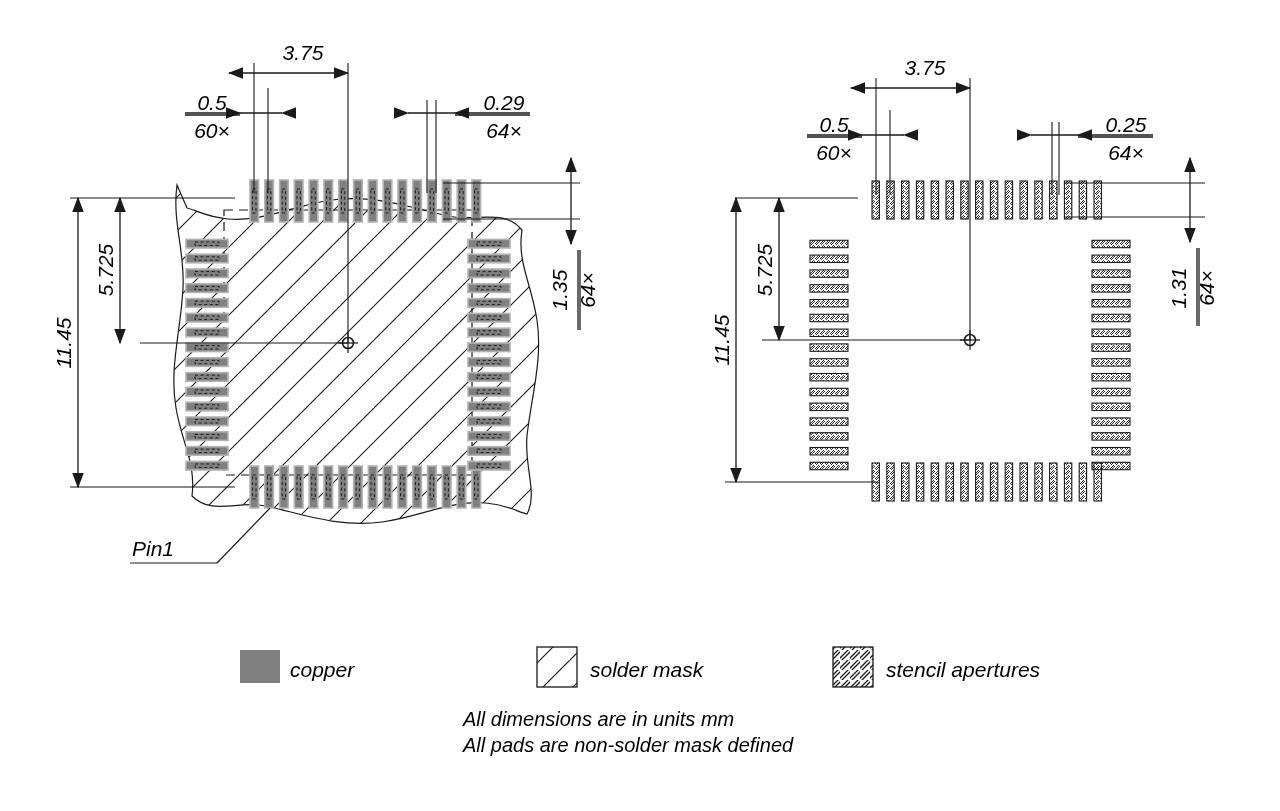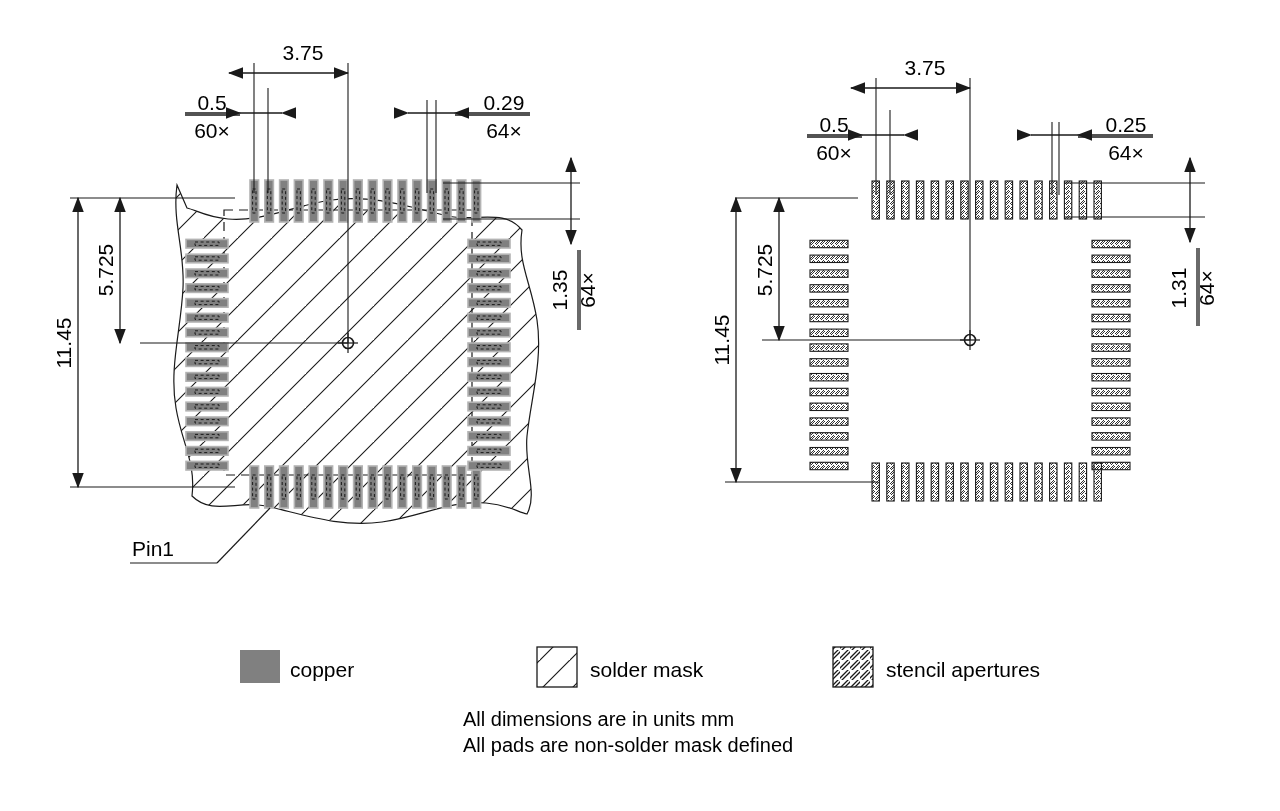--- a/index.html
+++ b/index.html
@@ -1,21 +1,21 @@
 <!DOCTYPE html>
 <html><head>
 <meta charset="utf-8">
 <style>
   html,body{margin:0;padding:0;background:#ffffff;}
   body{
     width:1280px;height:811px;position:relative;overflow:hidden;
     font-family:"Liberation Sans", sans-serif;
     color:#000;
   }
-  #root{position:absolute;inset:0;}
+  #root{position:absolute;inset:0;font-style:italic;}
   svg{display:block;}
   .dimtext{
     font-family:"Liberation Sans", sans-serif;
     font-size:21px;
     fill:#000;
   }
   .legendtext{
     font-family:"Liberation Sans", sans-serif;
     font-size:21px;
     fill:#000;

